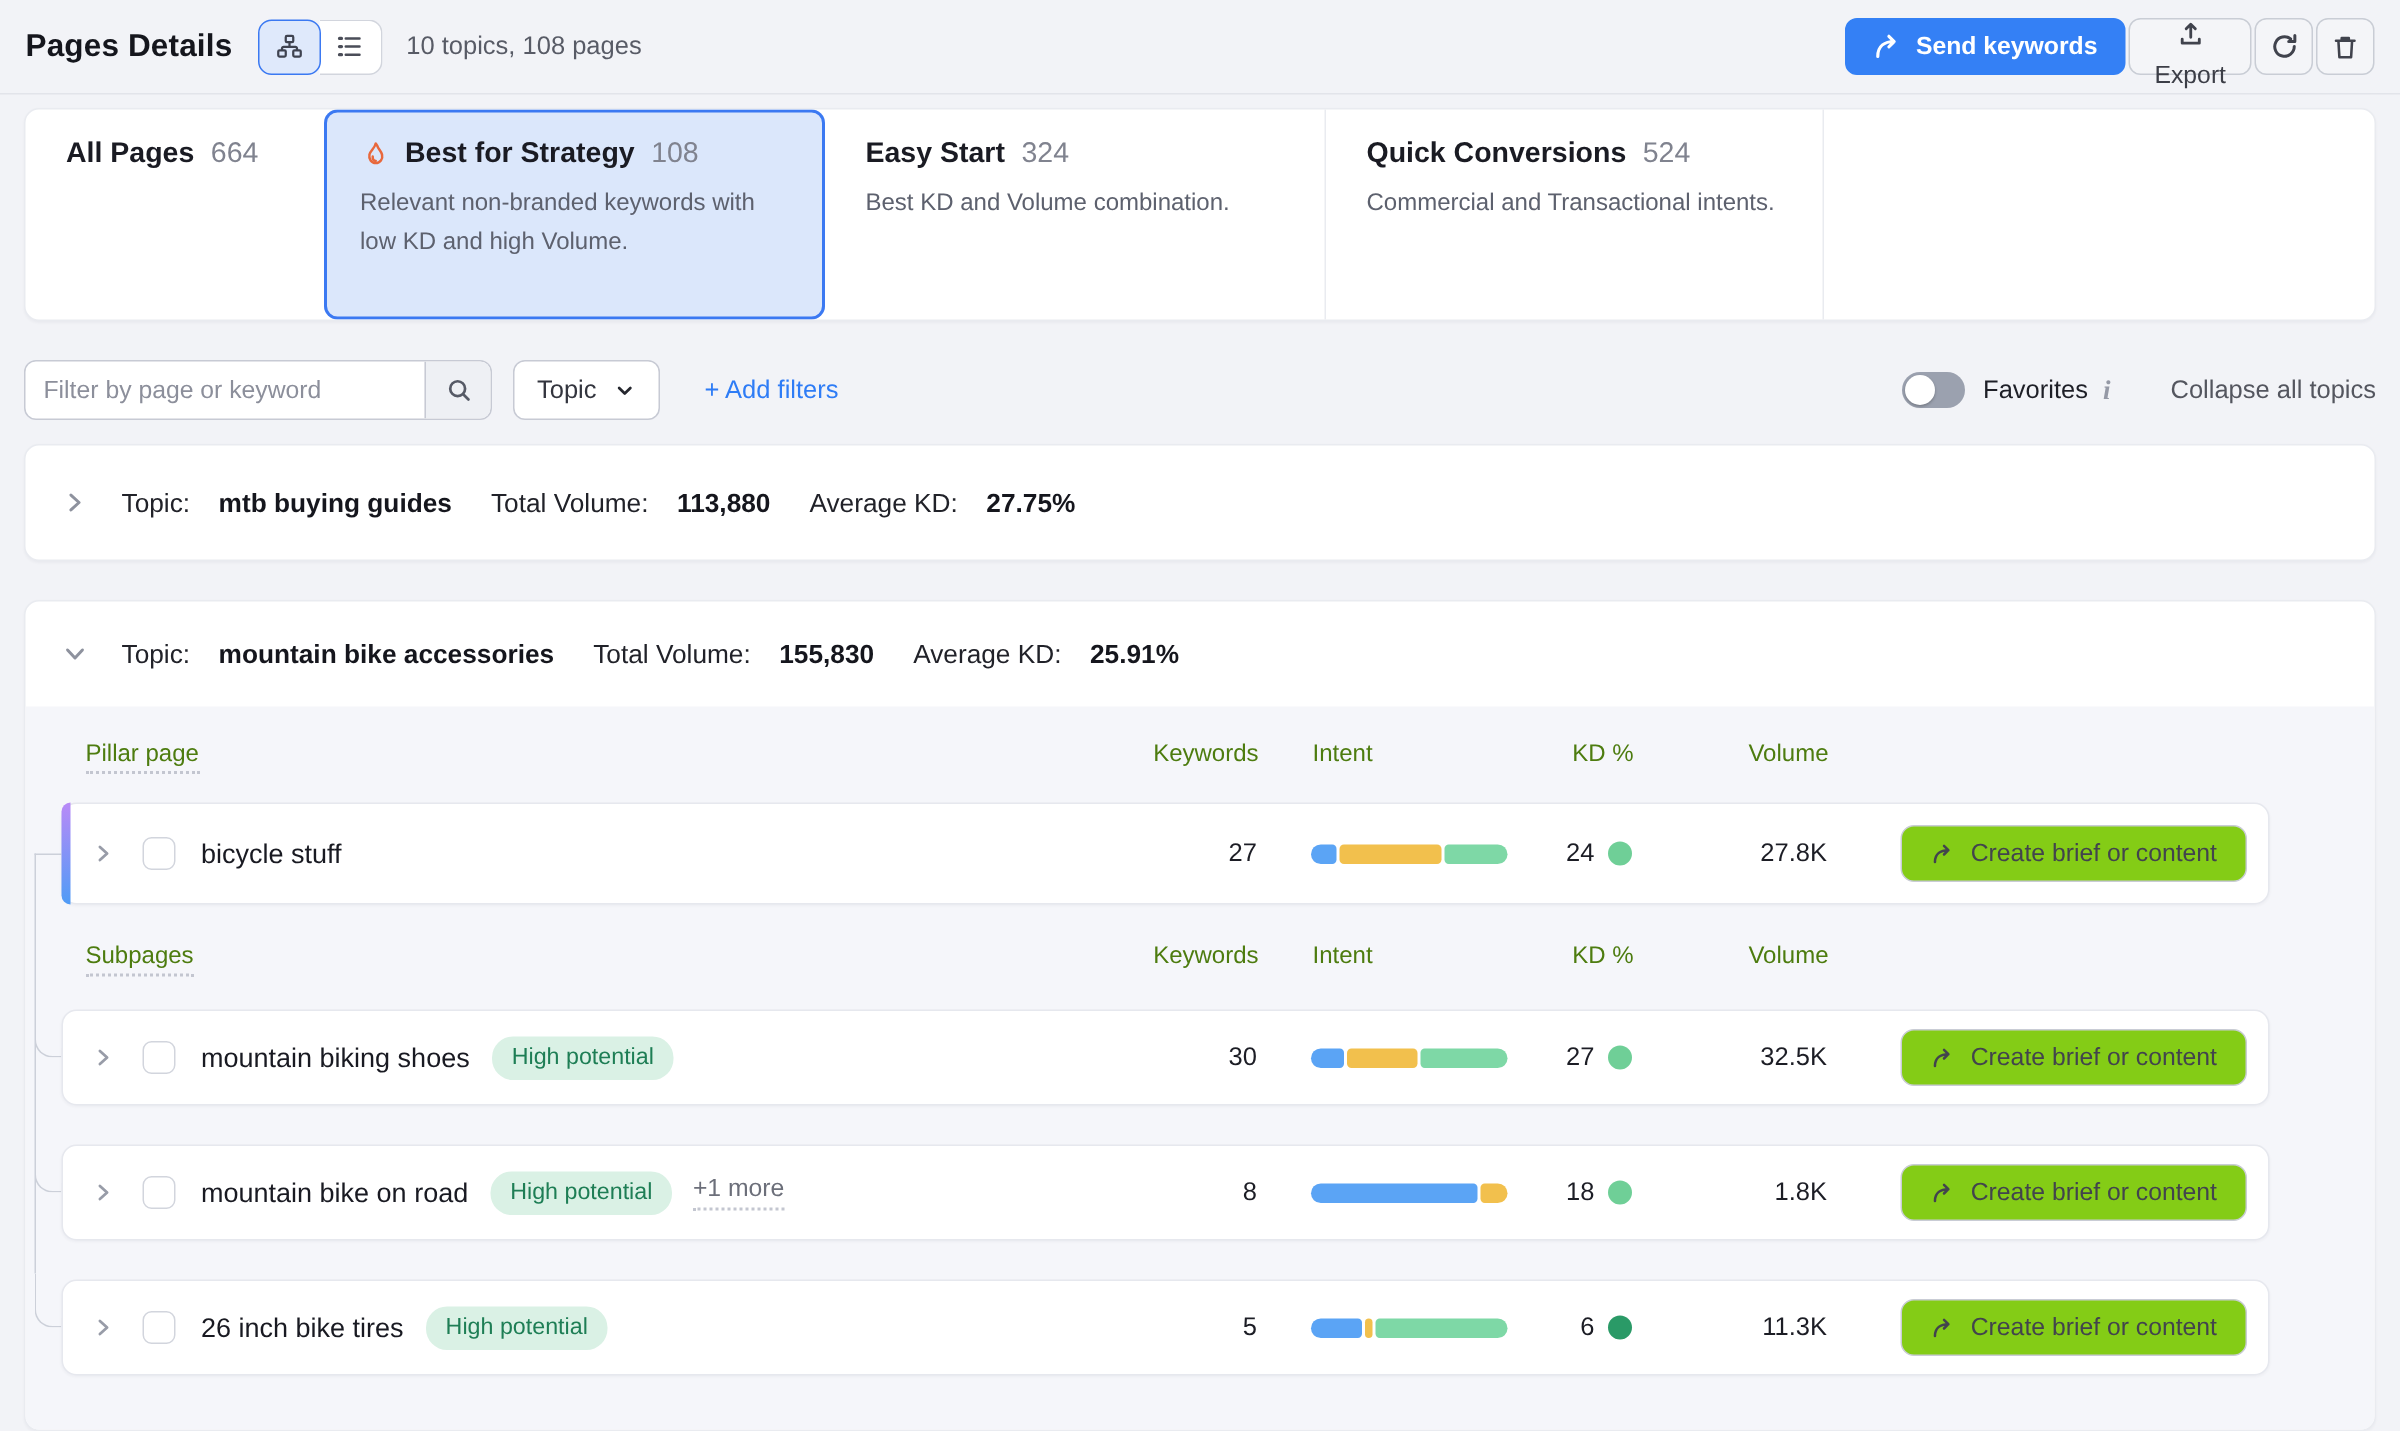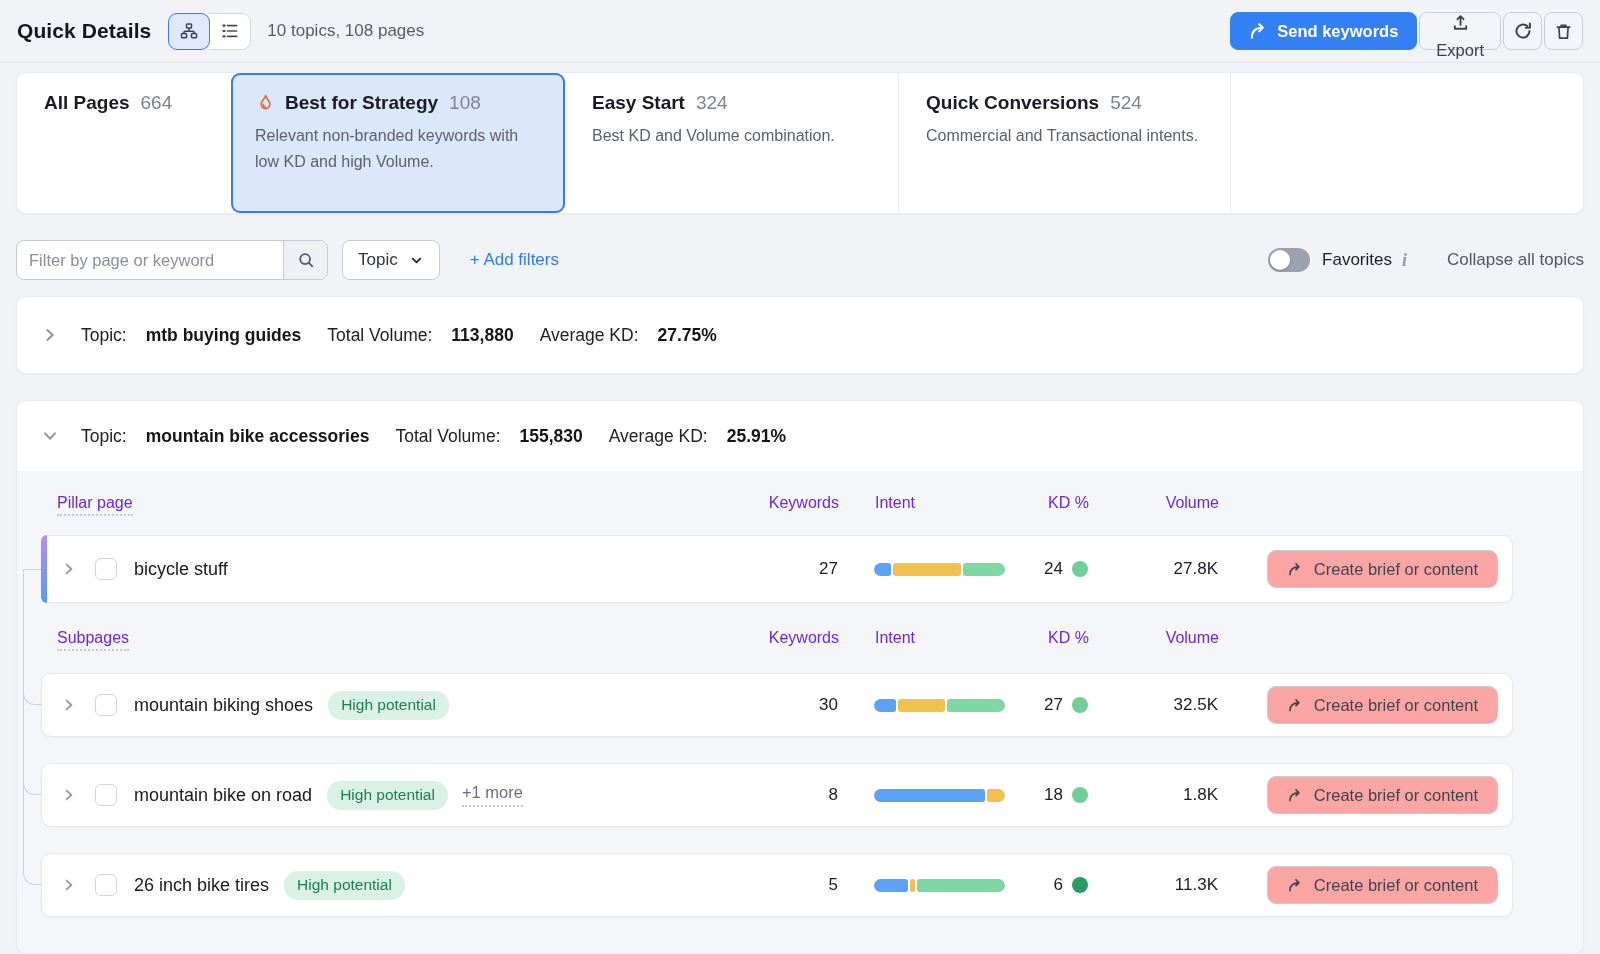--- a/index.html
+++ b/index.html
@@ -24,21 +24,21 @@
   .btn { height:38px; display:flex; align-items:center; gap:9px; border-radius:8px; font-size:16.5px; cursor:pointer; font-family:inherit; }
   .btn-primary { background:#3480f5; border:1px solid #3480f5; color:#fff; font-weight:700; padding:0 18px; }
   .btn-secondary { background:#f4f5f8; border:1px solid #c9cdd5; color:#3c3e47; font-weight:400; padding:0 16px;flex-direction:column; }
   .btn-icon { width:39px; justify-content:center; background:#f4f5f8; border:1px solid #c9cdd5; padding:0; }
 
   
   .tabs { margin:9px 16px 0; display:flex; background:#fff; border:1px solid #e9ebf0; border-radius:10px; min-height:142px; box-shadow:0 1px 2px rgba(20,24,40,.04); }
   .tab { padding:19px 20px 16px 27px; cursor:pointer; }
   .tab.bordered { border-right:1px solid #e9ebf0; }
   .tab.w0 { flex:0 0 199px; }
-  .tab.w1 { flex:0 0 334px;margin-left:15px; }
+  .tab.w1 { flex:0 0 334px; }
   .tab.w2 { flex:0 0 334px; }
   .tab.w3 { flex:0 0 332px; }
   .tab.w4 { flex:1 1 auto; }
   .tab.selected { box-shadow:inset 0 0 0 2px #3b79f2; background:#dbe7fb; border-radius:9px; padding-left:24px; }
   .tab-title { display:flex; align-items:center; gap:9px; }
   .tab-label { font-size:19px; font-weight:700; color:#1a1b23; }
   .tab-count { font-size:19px; color:#80838f; margin-left:2px; }
   .tab-desc { margin-top:9px; font-size:16px; color:#5d616e; line-height:1.62; max-width:292px; }
 
   
@@ -62,21 +62,21 @@
   .topic-card.expanded { margin-top:26px; height:554px; overflow:hidden; }
   .topic-head { height:70px; display:flex; align-items:center; padding:0 22px; }
   .chev-box { width:22px; height:22px; display:flex; align-items:center; justify-content:center; cursor:pointer; flex:none; }
   .topic-line { display:flex; align-items:baseline; gap:26px; margin-left:20px; font-size:17.5px; color:#212229; }
   .tpair { display:flex; gap:19px; white-space:nowrap; }
   .tpair b { color:#15161d; font-weight:700; }
 
   
   .topic-body { position:relative; background:#f5f6fa; height:484px; }
   .grid-row { display:grid; grid-template-columns:1fr 110px 170px 80px 130px 280px; align-items:center; }
-  .section-hdr { height:64px; margin:0 70px 0 24px; padding:0 14px 0 16px; color:#6d28d9; font-size:16px; }
+  .section-hdr { height:64px; margin:0 70px 0 24px; padding:0 14px 0 16px; color:#4d7c0f; font-size:16px; }
   .section-hdr.sub { height:70px; }
   .dotted-u { border-bottom:2px dotted #c3c6d0; padding-bottom:3px; cursor:help; }
   .sec-label { justify-self:start; }
   .col-kw, .col-kd, .col-vol { text-align:right; }
   .col-intent { padding-left:36px; }
 
   .row { position:relative; height:68px; margin:0 70px 0 24px; padding:0 14px 0 16px; background:#fff; border:1px solid #e6e8ee; border-radius:10px; box-shadow:0 1px 2px rgba(20,24,40,.04); }
   .row.sub { height:64px; margin-bottom:26px; }
   .pillar-accent { position:absolute; left:-1px; top:-1px; bottom:-1px; width:6px; border-radius:10px 0 0 10px; background:linear-gradient(180deg,#b98af7,#4f9cf6); }
   .name-cell { display:flex; align-items:center; min-width:0; }
@@ -87,32 +87,32 @@
   .num-cell { text-align:right; font-size:17px; color:#1c1d25; }
   .intent-cell { padding-left:36px; }
   .intent-bar { display:flex; gap:2px; width:131px; height:13px; }
   .intent-seg { height:100%; border-radius:3px; }
   .intent-seg:first-child { border-radius:7px 3px 3px 7px; }
   .intent-seg:last-child { border-radius:3px 7px 7px 3px; }
   .intent-seg:only-child { border-radius:7px; }
   .kd-cell { display:flex; align-items:center; justify-content:flex-end; gap:9px; font-size:17px; }
   .kd-dot { width:16px; height:16px; border-radius:50%; flex:none; }
   .action-cell { display:flex; justify-content:flex-end; }
-  .brief-btn { height:38px; padding:0 19px; display:flex; align-items:center; gap:10px; background:#fca5a5; border:1px solid #c9ccd5; border-radius:9px; font-size:16.5px; color:#42444d; font-family:inherit; cursor:pointer; white-space:nowrap; }
+  .brief-btn { height:38px; padding:0 19px; display:flex; align-items:center; gap:10px; background:#84cc16; border:1px solid #c9ccd5; border-radius:9px; font-size:16.5px; color:#42444d; font-family:inherit; cursor:pointer; white-space:nowrap; }
 
   
   .tree-line { position:absolute; left:6px; top:98px; height:280px; border-left:1.5px solid #ccd0d9; }
   .tree-stub { position:absolute; left:6px; top:98px; width:18px; border-top:1.5px solid #ccd0d9; }
   .tree-elbow { position:absolute; left:6px; width:18px; height:36px; border-left:1.5px solid #ccd0d9; border-bottom:1.5px solid #ccd0d9; border-bottom-left-radius:12px; }
 </style>
 </head>
 <body>
 
 <div class="topbar">
-  <div class="page-title">Quick Details</div>
+  <div class="page-title">Pages Details</div>
 
   <div class="seg">
     <button class="seg-btn active">
       <span>
         <svg viewBox="0 0 24 24" width="20" height="20" fill="none" stroke="#3f4350" stroke-width="1.8">
           <rect x="9" y="3.5" width="6" height="5" rx="1"></rect>
           <rect x="3" y="15" width="6" height="5" rx="1"></rect>
           <rect x="15" y="15" width="6" height="5" rx="1"></rect>
           <path d="M12 8.5 V12 M6 15 v-1.4 a1.3 1.3 0 0 1 1.3-1.3 h9.4 a1.3 1.3 0 0 1 1.3 1.3 V15"></path>
         </svg>

